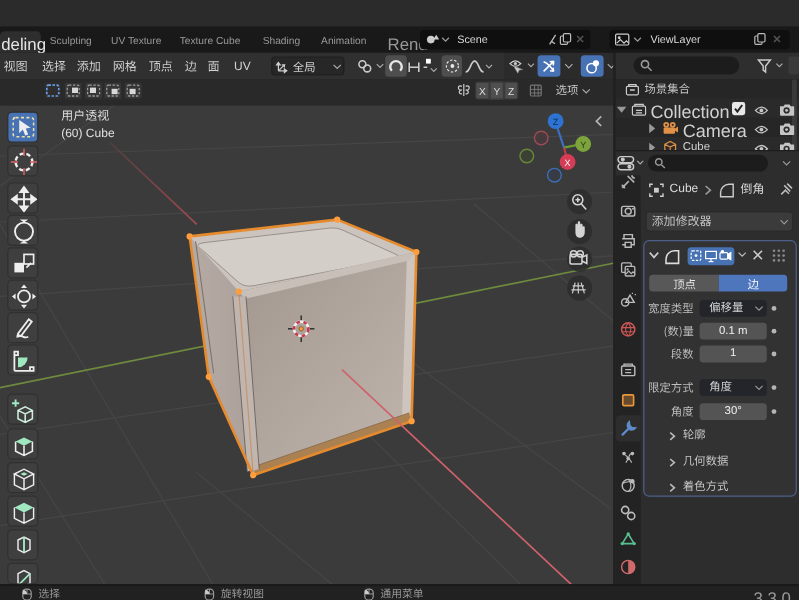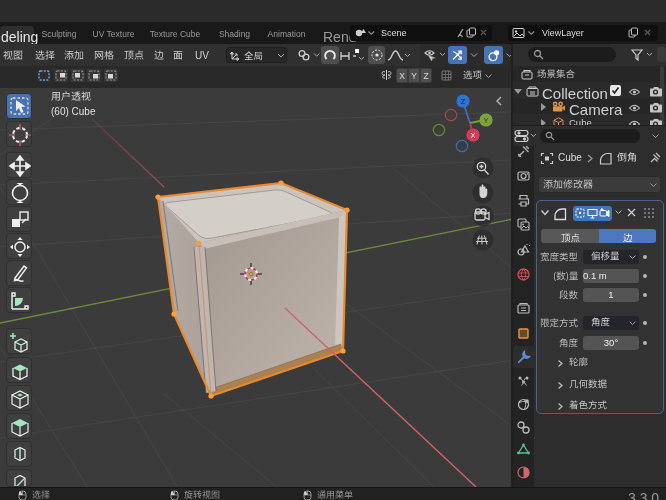--- a/index.html
+++ b/index.html
@@ -680,21 +680,21 @@
         </svg>
       </div>
       <div class="abs" style="left:16px;top:70px">
         <svg width="25" height="10" viewBox="0 0 25 10" style="display:block" fill="#c0c0c0">
           <path transform="translate(0.0,8.4) scale(0.009500,-0.009500)" d="M239 -196 295 -171C209 -29 168 141 168 311C168 480 209 649 295 792L239 818C147 668 92 507 92 311C92 114 147 -47 239 -196Z"></path>
           <path transform="translate(3.2,8.4) scale(0.009500,-0.009500)" d="M443 821C425 782 393 723 368 688L417 664C443 697 477 747 506 793ZM88 793C114 751 141 696 150 661L207 686C198 722 171 776 143 815ZM410 260C387 208 355 164 317 126C279 145 240 164 203 180C217 204 233 231 247 260ZM110 153C159 134 214 109 264 83C200 37 123 5 41 -14C54 -28 70 -54 77 -72C169 -47 254 -8 326 50C359 30 389 11 412 -6L460 43C437 59 408 77 375 95C428 152 470 222 495 309L454 326L442 323H278L300 375L233 387C226 367 216 345 206 323H70V260H175C154 220 131 183 110 153ZM257 841V654H50V592H234C186 527 109 465 39 435C54 421 71 395 80 378C141 411 207 467 257 526V404H327V540C375 505 436 458 461 435L503 489C479 506 391 562 342 592H531V654H327V841ZM629 832C604 656 559 488 481 383C497 373 526 349 538 337C564 374 586 418 606 467C628 369 657 278 694 199C638 104 560 31 451 -22C465 -37 486 -67 493 -83C595 -28 672 41 731 129C781 44 843 -24 921 -71C933 -52 955 -26 972 -12C888 33 822 106 771 198C824 301 858 426 880 576H948V646H663C677 702 689 761 698 821ZM809 576C793 461 769 361 733 276C695 366 667 468 648 576Z"></path>
           <path transform="translate(12.7,8.4) scale(0.009500,-0.009500)" d="M99 -196C191 -47 246 114 246 311C246 507 191 668 99 818L42 792C128 649 171 480 171 311C171 141 128 -29 42 -171Z"></path>
           <path transform="translate(15.9,8.4) scale(0.009500,-0.009500)" d="M250 665H747V610H250ZM250 763H747V709H250ZM177 808V565H822V808ZM52 522V465H949V522ZM230 273H462V215H230ZM535 273H777V215H535ZM230 373H462V317H230ZM535 373H777V317H535ZM47 3V-55H955V3H535V61H873V114H535V169H851V420H159V169H462V114H131V61H462V3Z"></path>
         </svg>
       </div>
-      <div class="abs" style="left:46px;top:68px;width:56px;height:14px;background:#545454;border-radius:3px;font-size:9.5px;color:#f0f0f0;line-height:14px">0.1 m</div>
+      <div class="abs" style="left:46px;top:68px;width:56px;height:14px;background:#545454;border-radius:3px;text-align:center;font-size:9.5px;color:#f0f0f0;line-height:14px">0.1 m</div>
       <div class="abs" style="left:22px;top:89px">
         <svg width="19" height="10" viewBox="0 0 19 10" style="display:block" fill="#c0c0c0">
           <path transform="translate(0.0,8.4) scale(0.009500,-0.009500)" d="M538 803V682C538 609 522 520 423 454C438 445 466 420 476 406C585 479 608 591 608 680V738H748V550C748 482 761 456 828 456C840 456 889 456 903 456C922 456 943 457 954 461C952 476 950 501 949 519C937 516 915 515 902 515C890 515 846 515 834 515C820 515 817 522 817 549V803ZM467 386V321H540L501 310C533 226 577 152 634 91C565 38 483 2 393 -20C408 -35 425 -64 433 -84C528 -57 614 -17 687 41C750 -12 826 -52 913 -77C924 -58 944 -28 961 -13C876 7 802 43 739 90C807 160 858 252 887 372L840 389L827 386ZM563 321H797C772 248 734 187 685 137C632 189 591 251 563 321ZM118 751V168L33 157L46 85L118 97V-66H191V109L435 150L431 215L191 179V324H415V392H191V529H416V596H191V705C278 728 373 757 445 790L383 846C321 813 214 775 120 750Z"></path>
           <path transform="translate(9.5,8.4) scale(0.009500,-0.009500)" d="M443 821C425 782 393 723 368 688L417 664C443 697 477 747 506 793ZM88 793C114 751 141 696 150 661L207 686C198 722 171 776 143 815ZM410 260C387 208 355 164 317 126C279 145 240 164 203 180C217 204 233 231 247 260ZM110 153C159 134 214 109 264 83C200 37 123 5 41 -14C54 -28 70 -54 77 -72C169 -47 254 -8 326 50C359 30 389 11 412 -6L460 43C437 59 408 77 375 95C428 152 470 222 495 309L454 326L442 323H278L300 375L233 387C226 367 216 345 206 323H70V260H175C154 220 131 183 110 153ZM257 841V654H50V592H234C186 527 109 465 39 435C54 421 71 395 80 378C141 411 207 467 257 526V404H327V540C375 505 436 458 461 435L503 489C479 506 391 562 342 592H531V654H327V841ZM629 832C604 656 559 488 481 383C497 373 526 349 538 337C564 374 586 418 606 467C628 369 657 278 694 199C638 104 560 31 451 -22C465 -37 486 -67 493 -83C595 -28 672 41 731 129C781 44 843 -24 921 -71C933 -52 955 -26 972 -12C888 33 822 106 771 198C824 301 858 426 880 576H948V646H663C677 702 689 761 698 821ZM809 576C793 461 769 361 733 276C695 366 667 468 648 576Z"></path>
         </svg>
       </div>
       <div class="abs" style="left:46px;top:87px;width:56px;height:14px;background:#545454;border-radius:3px;text-align:center;font-size:9.5px;color:#f0f0f0;line-height:14px">1</div>
       <div class="abs" style="left:3px;top:117px">
         <svg width="38" height="10" viewBox="0 0 38 10" style="display:block" fill="#c0c0c0">
           <path transform="translate(0.0,8.4) scale(0.009500,-0.009500)" d="M92 799V-78H159V731H304C283 664 254 576 225 505C297 425 315 356 315 301C315 270 309 242 294 231C285 226 274 223 263 222C247 221 227 222 204 223C216 204 223 175 223 157C245 156 271 156 290 159C311 161 329 167 342 177C371 198 382 240 382 294C382 357 365 429 293 513C326 593 363 691 392 773L343 802L332 799ZM811 546V422H516V546ZM811 609H516V730H811ZM439 -80C458 -67 490 -56 696 0C694 16 692 47 693 68L516 25V356H612C662 157 757 3 914 -73C925 -52 948 -23 965 -8C885 25 820 81 771 152C826 185 892 229 943 271L894 324C854 287 791 240 738 206C713 251 693 302 678 356H883V796H442V53C442 11 421 -9 406 -18C417 -33 433 -63 439 -80Z"></path>

